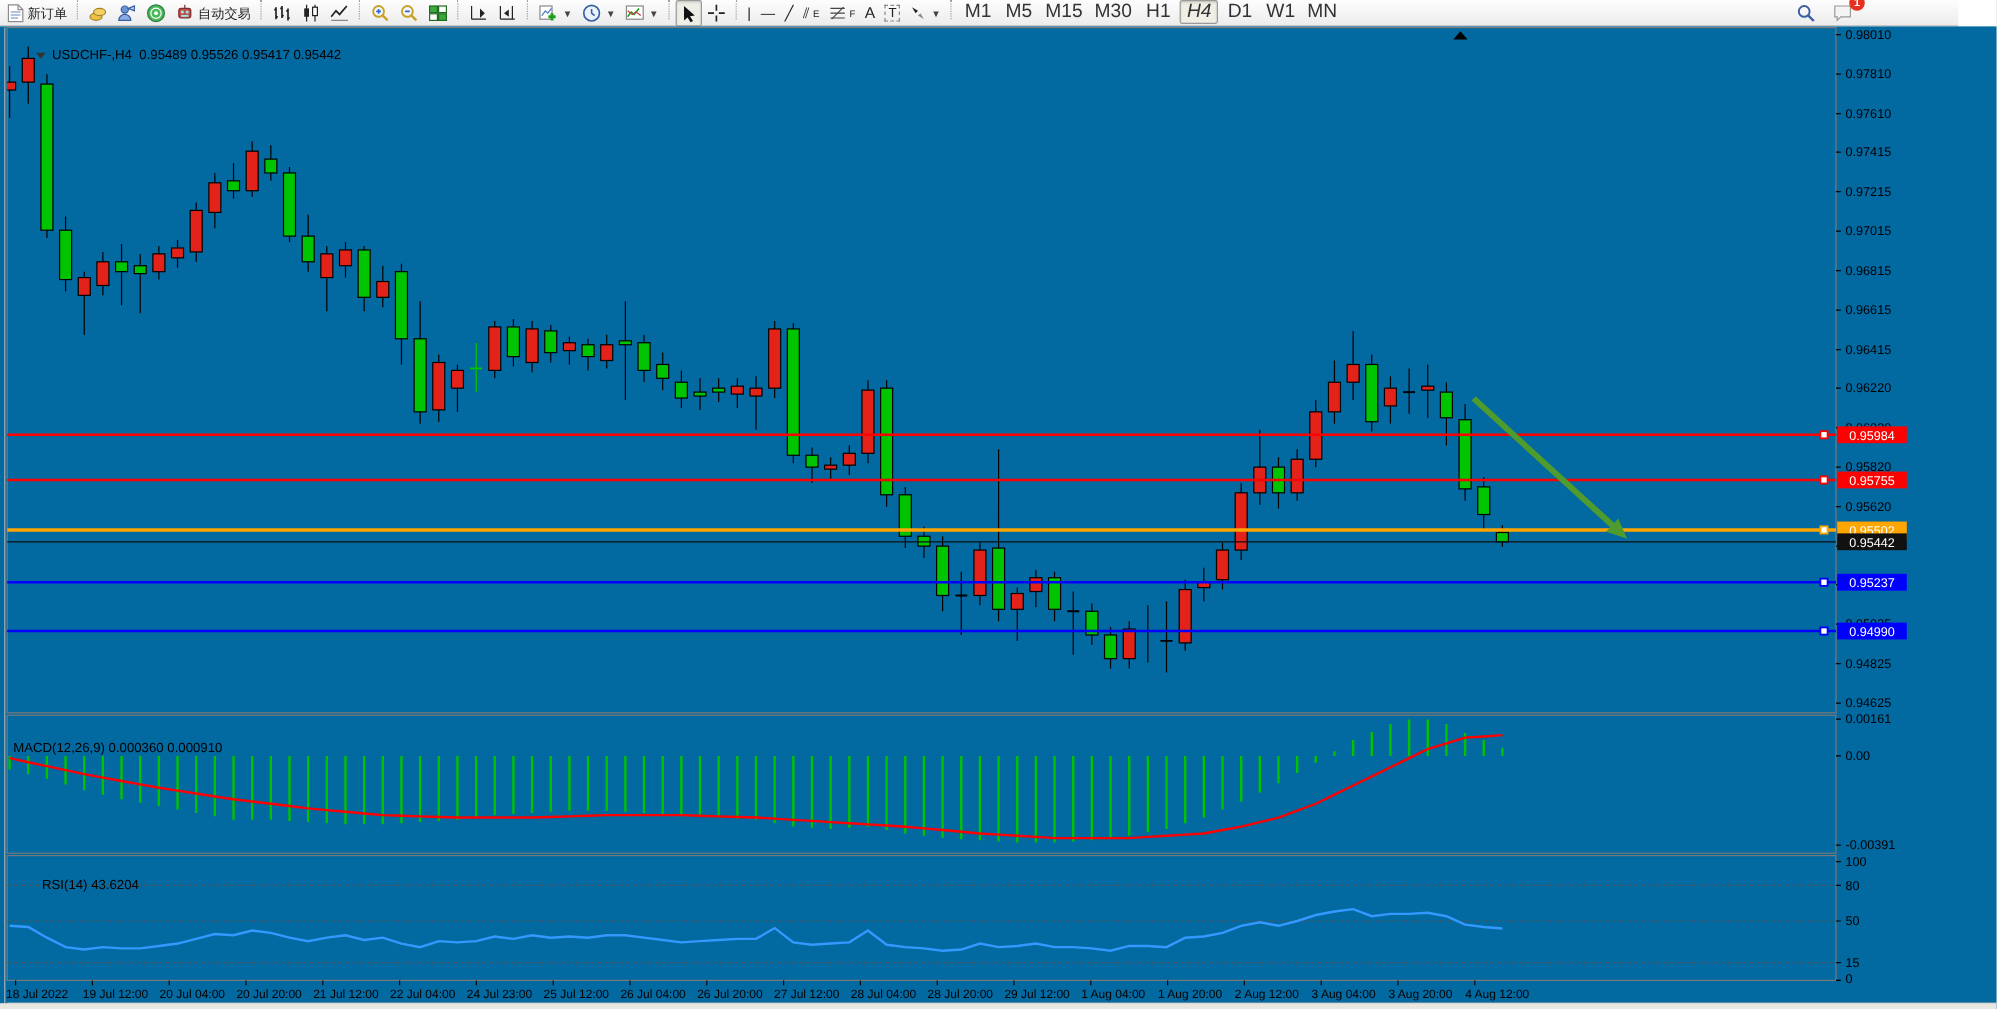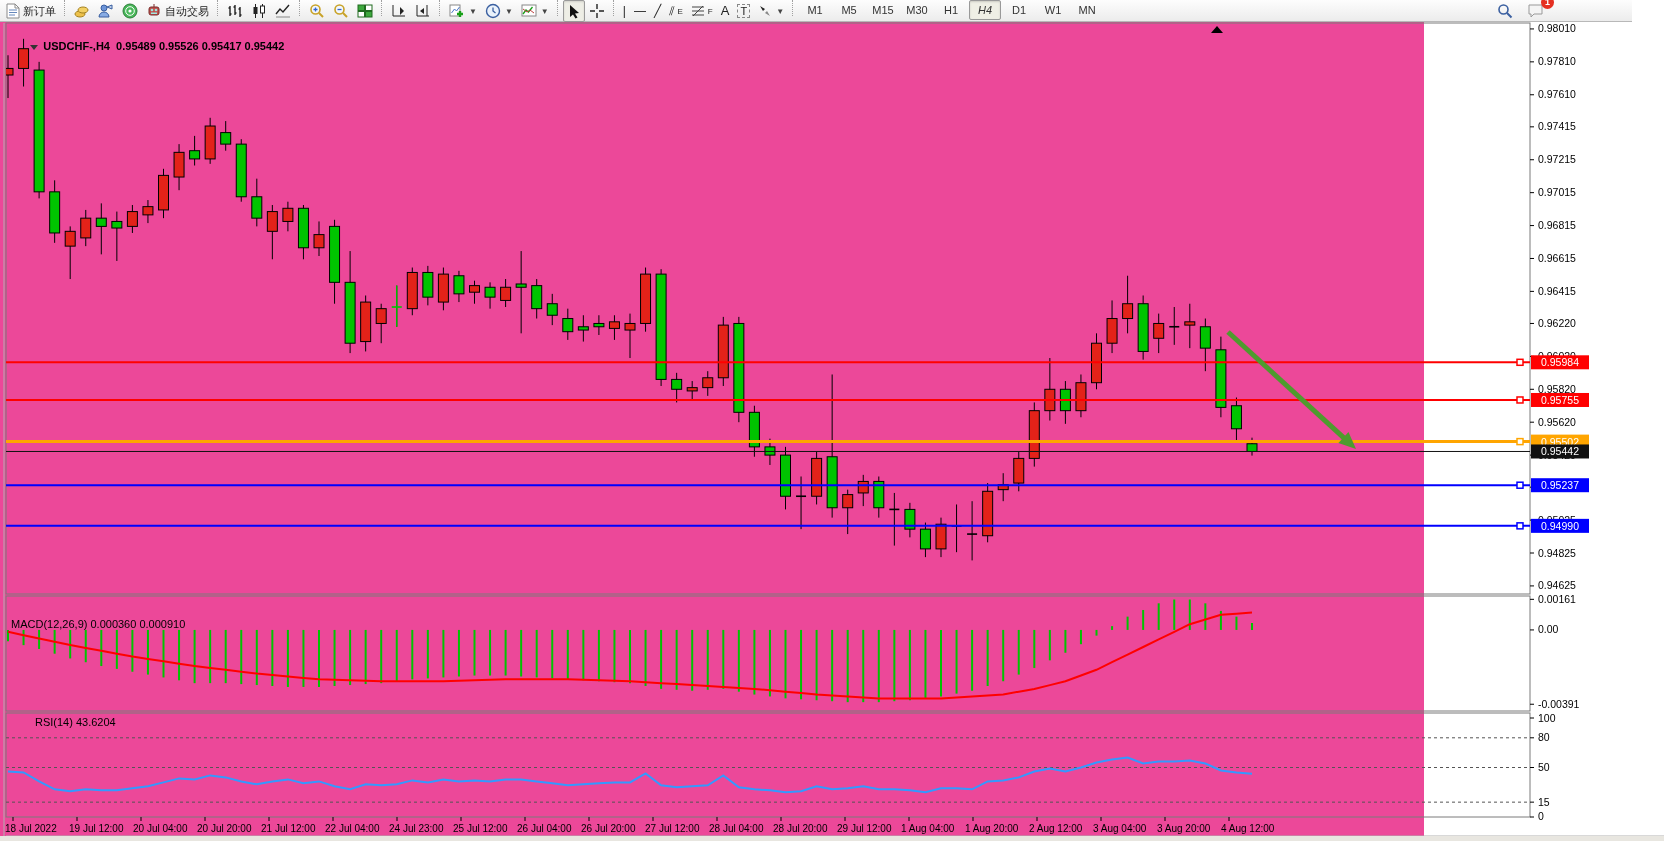--- a/index.html
+++ b/index.html
@@ -6,34 +6,34 @@
   #app{position:relative;width:1664px;height:841px;background:#ffffff;overflow:hidden;
        font-family:"Liberation Sans","DejaVu Sans",sans-serif;}
   
   #toolbar{position:absolute;left:0;top:0;width:1632px;height:22px;
     background:linear-gradient(#fdfdfd,#ececec);border-bottom:1px solid #b8b8b8;
     display:flex;font-size:11px;color:#222;box-sizing:border-box;padding-left:2px;}
   .tb-btn{display:inline-flex;align-items:center;gap:3px;height:20px;padding:0 3px;border:1px solid transparent;border-radius:2px;}
   .tb-btn.active{border:1px solid #9a9a9a;background:#eeeee6;box-shadow:inset 0 1px 2px rgba(0,0,0,.12);}
   .tb-sep{width:1px;height:16px;border-left:1px dotted #a0a0a0;margin:0 4px;}
   .tf-btn{display:inline-flex;align-items:center;justify-content:center;height:18px;min-width:24px;
-    padding:0 3px;margin:0 1px;border:1px solid transparent;border-radius:2px;font-size:11px;color:#333;}
+    padding:0 3px;margin:0 1px;border:1px solid transparent;border-radius:2px;font-size:16px;color:#333;}
   .tf-btn.active{border:1px solid #999;background:#efefe5;box-shadow:inset 0 1px 2px rgba(0,0,0,.15);font-style:italic;}
   .caret{font-size:8px;color:#444;margin-left:1px;}
   .glyph{font-size:12px;line-height:12px;}
   #right-icons{margin-left:auto;display:flex;align-items:center;padding-right:84px;gap:6px;}
   .badge{position:absolute;top:-5px;right:-7px;background:#e53022;color:#fff;border-radius:8px;
     min-width:13px;height:13px;font-size:9px;font-weight:bold;display:flex;align-items:center;justify-content:center;}
   
-  #chart-area{position:absolute;left:0;top:22px;width:1424px;height:819px;background:#ec4899;}
+  #chart-area{position:absolute;left:0;top:22px;width:1664px;height:819px;background:#0369a1;}
   #chart-svg{position:absolute;left:0;top:0;}
   .overlay-label{position:absolute;font-size:11px;color:#000;white-space:pre;}
-  #symbol-title{left:12px;top:6px;font-weight:bold;}
+  #symbol-title{left:12px;top:6px;}
   #macd-label{left:11px;top:596px;}
-  #rsi-label{left:11px;top:694px;padding-left:24px;}
+  #rsi-label{left:11px;top:710px;padding-left:24px;}
   .tri-down{display:inline-block;width:0;height:0;border-left:4px solid transparent;
     border-right:4px solid transparent;border-top:5px solid #333;margin-right:5px;}
   #bottom-strip{position:absolute;left:0;top:836px;width:1664px;height:5px;background:#e8e6e0;}
 </style>
 </head>
 <body>
 
 <div id="app">
 
   <div id="toolbar">

